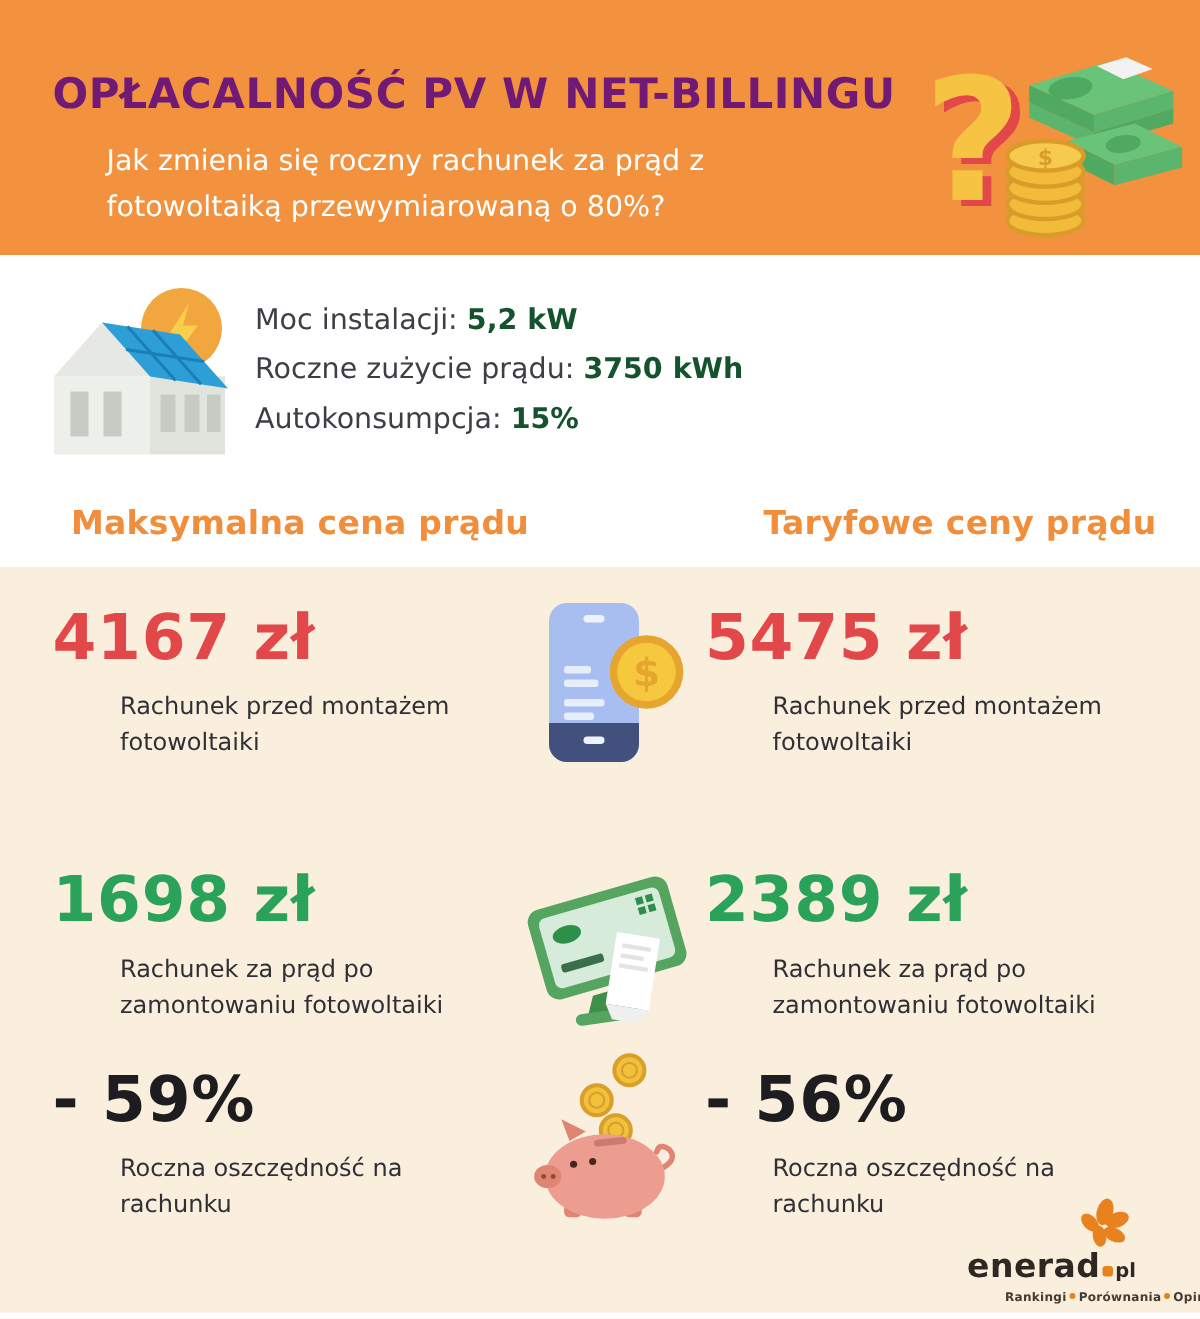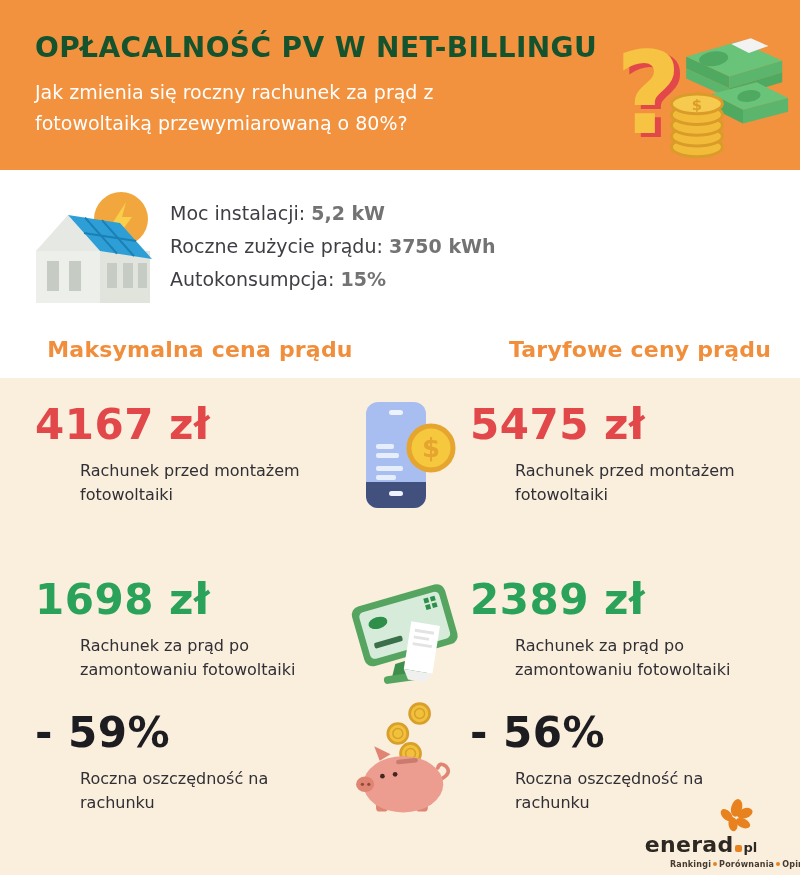--- a/index.html
+++ b/index.html
@@ -3,28 +3,28 @@
 <meta charset="utf-8">
 <style>
   html,body{margin:0;padding:0;background:#ffffff;}
   .page{
     position:relative;width:800px;height:879px;background:#ffffff;overflow:hidden;
     font-family:"DejaVu Sans","Liberation Sans",sans-serif;
   }
   
   .header{position:absolute;left:0;top:0;width:800px;height:170px;background:#F2913E;}
   .header-text{position:absolute;left:35px;top:32px;}
-  .page-title{font-size:28px;font-weight:800;color:#14532d;letter-spacing:.4px;line-height:1.15;}
-  .page-subtitle{margin-top:13px;font-size:19px;color:#ffffff;line-height:1.6;font-weight:500;}
+  .page-title{font-size:28px;font-weight:800;color:#701a75;letter-spacing:.4px;line-height:1.15;margin-top:15px;}
+  .page-subtitle{margin-top:13px;font-size:19px;color:#ffffff;line-height:1.6;font-weight:500;margin-left:36px;}
   .header-art{position:absolute;right:8px;top:26px;width:196px;height:142px;}
   
   .house-icon{position:absolute;left:28px;top:188px;width:130px;height:124px;}
   .install-info{position:absolute;left:170px;top:203px;font-size:19px;color:#3E3E45;}
   .info-line{margin-bottom:12px;line-height:21px;}
-  .info-line strong{font-weight:bold;color:#737373;}
+  .info-line strong{font-weight:bold;color:#14532d;}
   
   .col-heading{position:absolute;top:337px;width:340px;text-align:center;
     font-size:22px;font-weight:800;color:#F18E3C;letter-spacing:.2px;}
   .col-heading.left{left:30px;}
   .col-heading.right{left:470px;}
   
   .panel{position:absolute;left:0;top:378px;width:800px;height:497px;background:#FAEEDD;}
   .cell{position:absolute;width:340px;}
   .cell.left{left:35px;}
   .cell.right{left:470px;}

